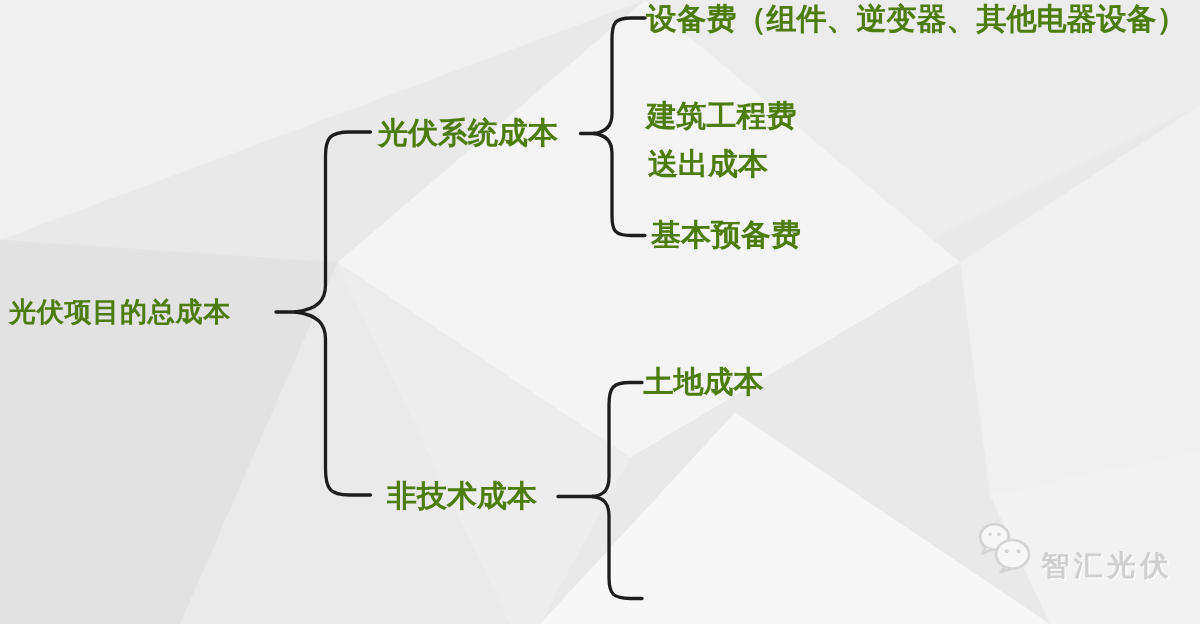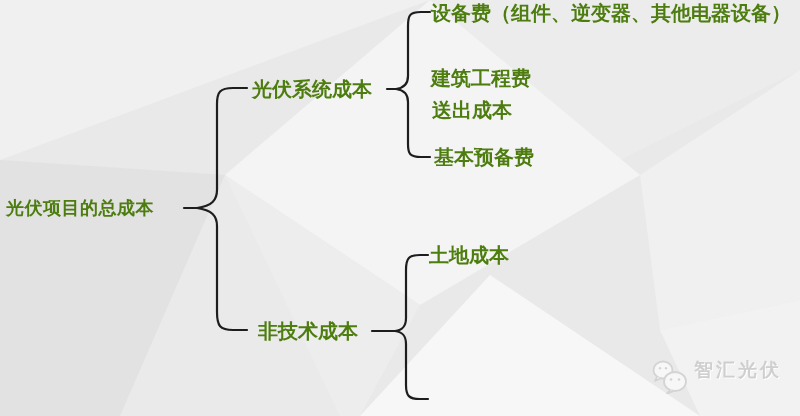--- a/index.html
+++ b/index.html
@@ -10,21 +10,21 @@
   }
   .stage{position:absolute;inset:0;width:800px;height:416px;}
   svg.bg, svg.lines{position:absolute;left:0;top:0;}
   .node{
     position:absolute;transform:translateY(-50%);
     white-space:nowrap;font-weight:bold;color:#4d7c0f;
     font-size:20px;letter-spacing:0px;line-height:1;
   }
   .node.root{font-size:18px;letter-spacing:0.5px;}
   .watermark{
-    position:absolute;left:652px;top:360px;display:flex;align-items:flex-start;gap:6px;
+    position:absolute;left:652px;top:348px;display:flex;align-items:flex-end;gap:6px;
   }
   .watermark .wm-text{
     font-size:19px;letter-spacing:3px;color:#cfcfcf;font-weight:bold;
     text-shadow:1px 1px 0 #ffffff;white-space:nowrap;line-height:1;
   }
 </style>
 </head>
 <body>
 
 <div class="stage">

